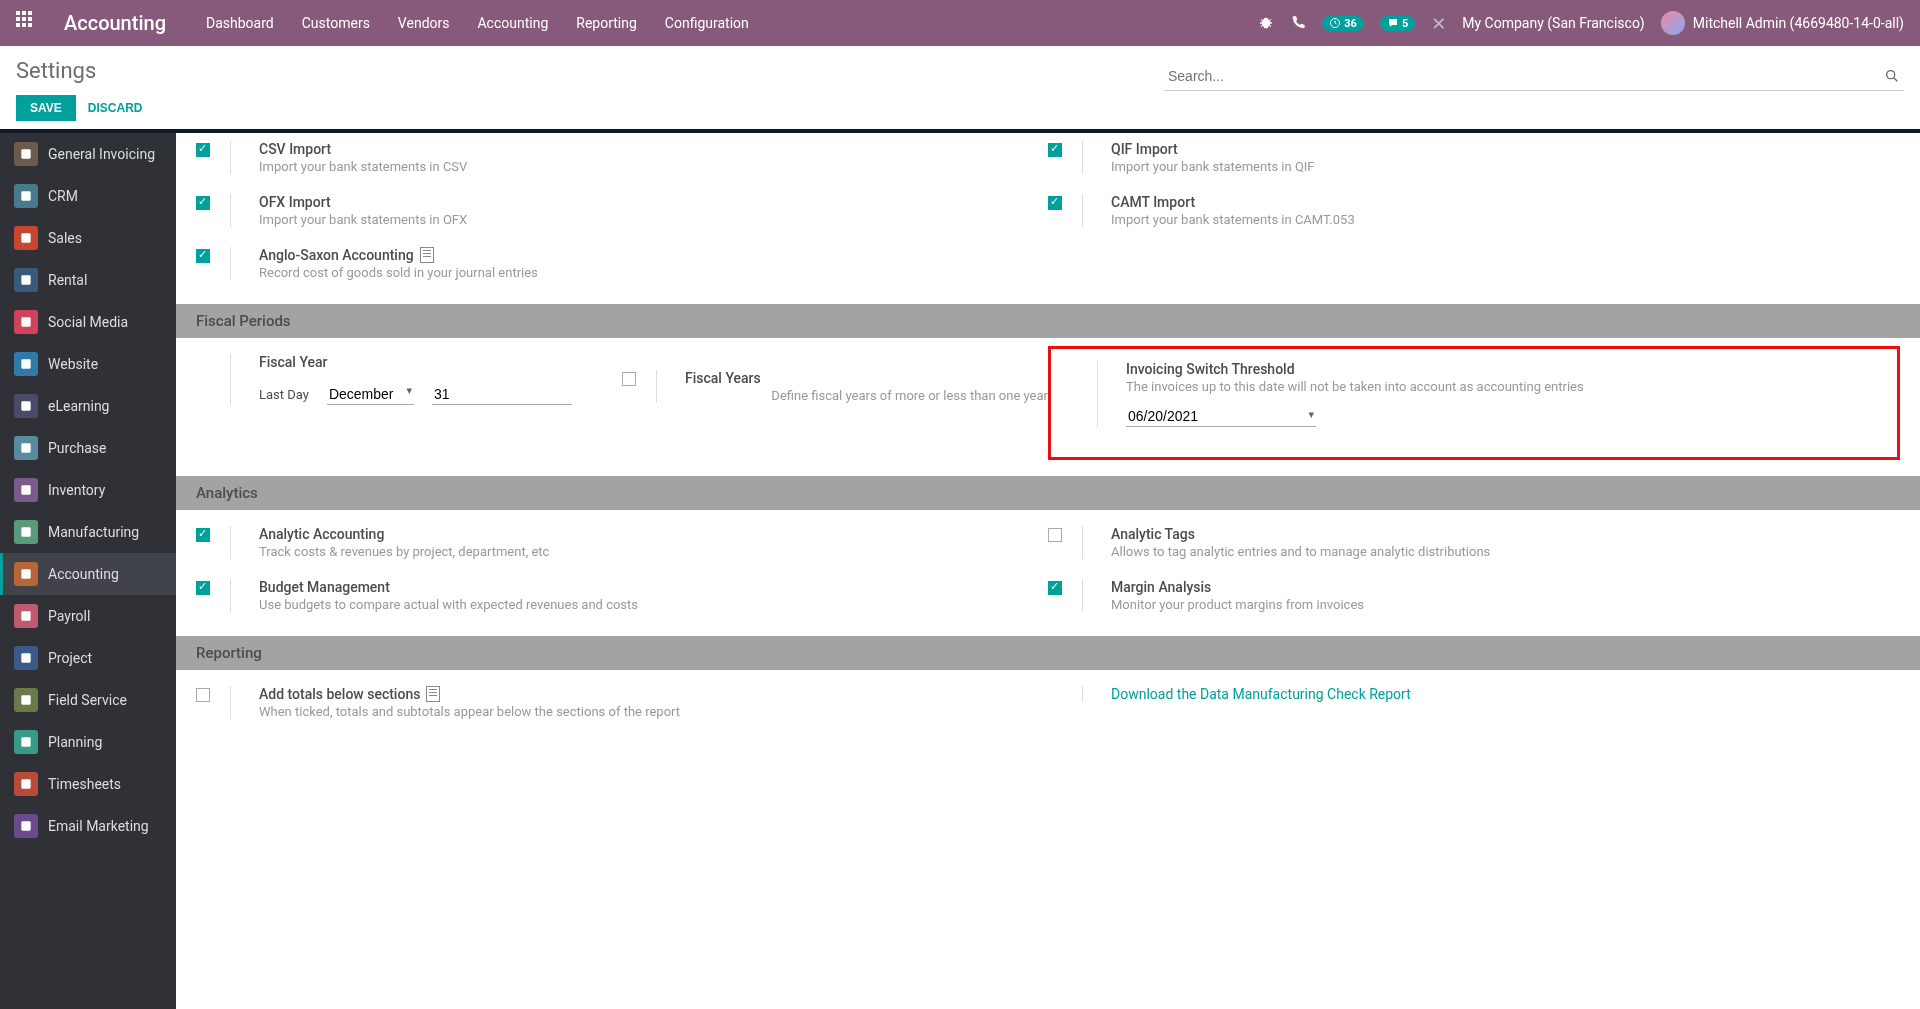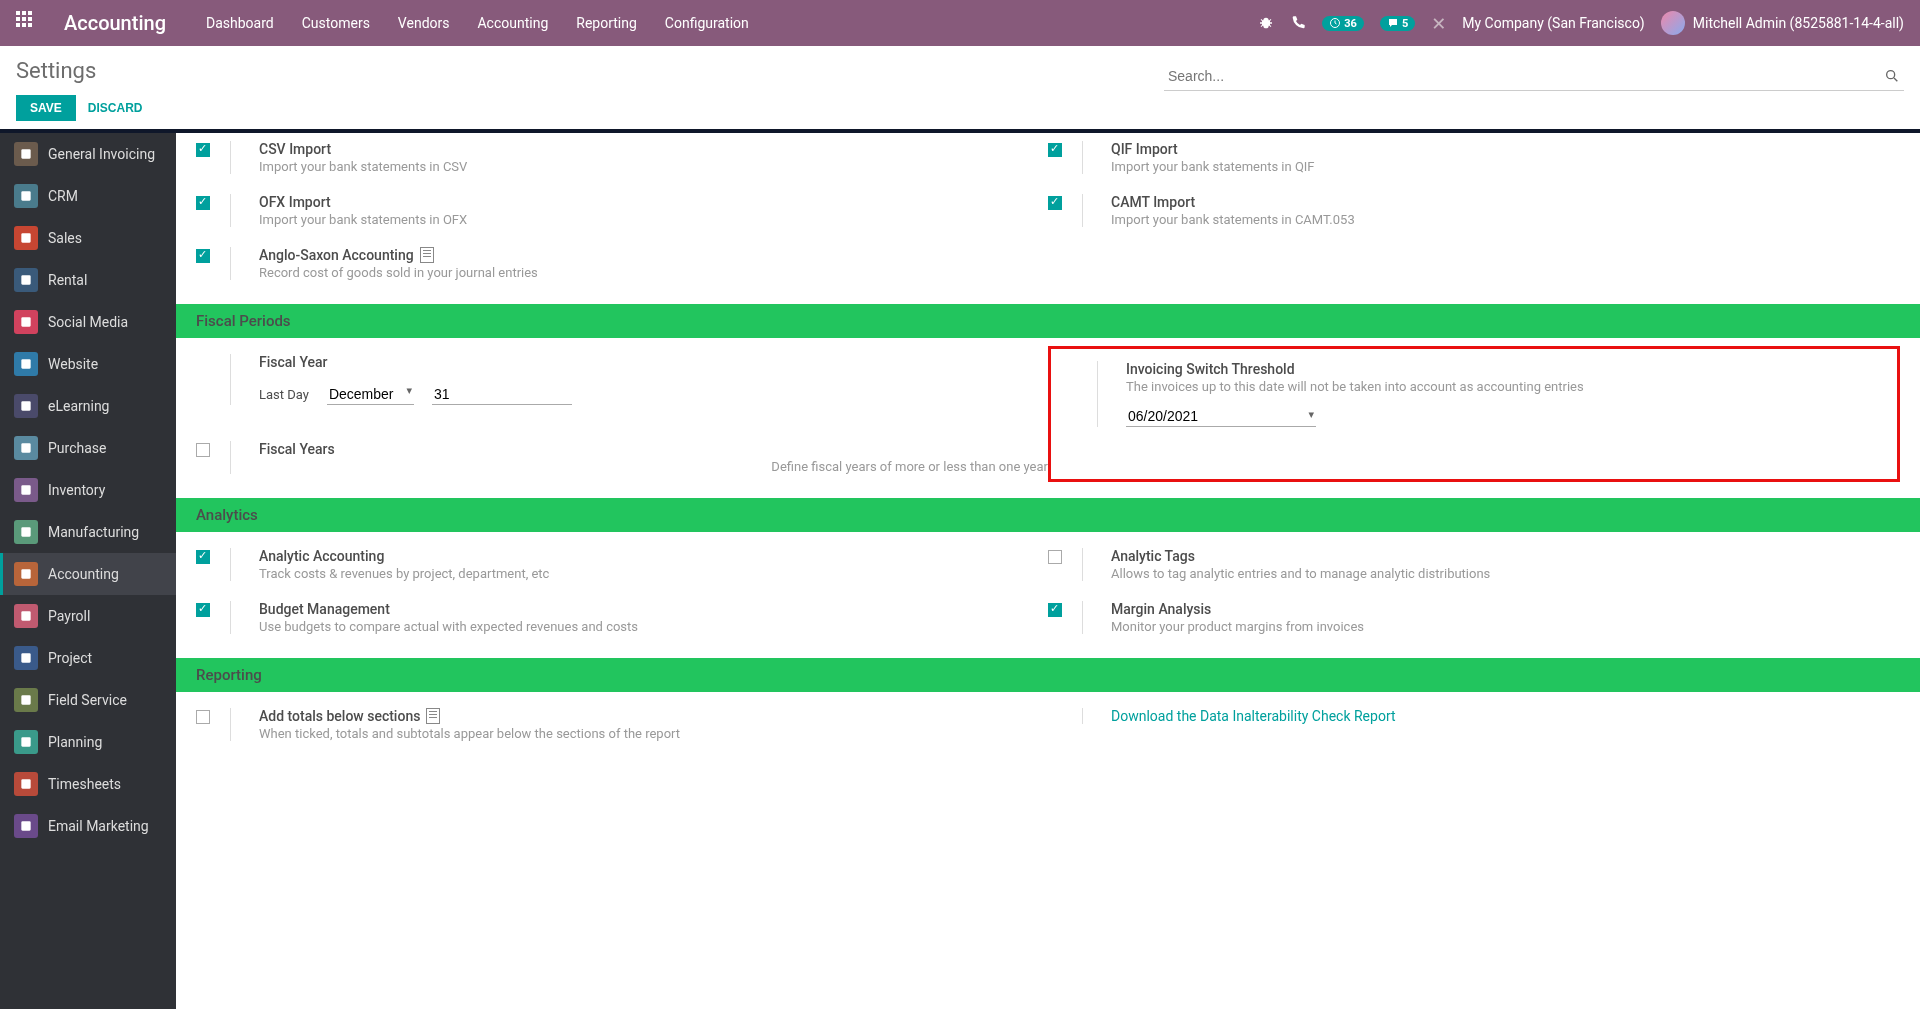--- a/index.html
+++ b/index.html
@@ -50,21 +50,21 @@
 .chk.checked { background: #00a09d; border-color: #00a09d; }
 .chk.checked::after { content: "✓"; color: #fff; font-size: 11px; position: absolute; top: -2px; left: 1px; }
 .chk-spacer { width: 34px; flex-shrink: 0; }
 .setting-body { border-left: 1px solid #ddd; padding-left: 28px; flex: 1; }
 .setting-title { font-weight: 500; color: #4c4c4c; font-size: 14px; display: flex; align-items: center; gap: 6px; }
 .setting-desc { color: #999; font-size: 13px; margin-top: 2px; }
 .doc-icon { width: 14px; height: 16px; border: 1px solid #888; position: relative; display: inline-block; }
 .doc-icon::before { content: ""; position: absolute; top: 2px; left: 2px; right: 2px; height: 1px; background: #888; box-shadow: 0 3px 0 #888, 0 6px 0 #888; }
 
 
-.section-header { background: #22c55e; padding: 8px 20px; font-weight: 500; color: #4c4c4c; font-size: 15px; margin: 12px 0 8px; }
+.section-header { background: #a3a3a3; padding: 8px 20px; font-weight: 500; color: #4c4c4c; font-size: 15px; margin: 12px 0 8px; }
 
 
 .fld-row { display: flex; align-items: center; gap: 18px; margin-top: 14px; }
 .fld-label { color: #4c4c4c; font-size: 13px; }
 .sel { border: none; border-bottom: 1px solid #aaa; font-size: 14px; padding: 2px 20px 2px 2px; background: transparent; cursor: pointer; appearance: none; position: relative; }
 .sel-wrap { position: relative; display: inline-block; }
 .sel-wrap::after { content: "▾"; position: absolute; right: 2px; top: 0; pointer-events: none; font-size: 11px; color: #666; }
 .inp { border: none; border-bottom: 1px solid #aaa; font-size: 14px; padding: 2px; width: 140px; background: transparent; }
 .date-wrap { position: relative; display:inline-block; margin-top: 12px; }
 .date-input { border: none; border-bottom: 1px solid #aaa; font-size: 14px; padding: 2px 20px 2px 2px; width: 190px; background: transparent; }
@@ -115,21 +115,21 @@
     <span class="nav-badge">
       <svg viewBox="0 0 24 24">
           <path d="M4 4h16v12H10l-4 4v-4H4z"></path>
         </svg>
       <span>5</span>
     </span>
     <span class="nav-close">✕</span>
     <span class="nav-company">My Company (San Francisco)</span>
     <span class="nav-user">
       <span class="avatar"></span>
-      <span>Mitchell Admin (8525881-14-4-all)</span>
+      <span>Mitchell Admin (4669480-14-0-all)</span>
     </span>
   </div>
 </div>
 
 <div class="cp">
   <div class="cp-left">
     <h1>Settings</h1>
     <div class="cp-buttons">
       <button class="btn-save">SAVE</button>
       <button class="btn-discard">DISCARD</button>
@@ -327,21 +327,21 @@
             <span class="doc-icon"></span>
           </div>
           <div class="setting-desc">Record cost of goods sold in your journal entries</div>
         </div>
       </div>
       <div class="setting-col"></div>
     </div>
 
     <div class="section-header">Fiscal Periods</div>
     <div class="setting-row" style="align-items: stretch;">
-      <div class="setting-col" style="flex-direction: column; gap: 20px;">
+      <div class="setting-col" style="flex-direction: row;">
         <div style="display:flex; width:100%;">
           <div class="chk-spacer"></div>
           <div class="setting-body">
             <div class="setting-title">Fiscal Year</div>
             <div class="fld-row">
               <span class="fld-label">Last Day</span>
               <span class="sel-wrap">
                 <select class="sel"><option>December</option></select>
               </span>
               <input class="inp" value="31" style="">
@@ -410,19 +410,19 @@
           <div class="setting-title">
             <span>Add totals below sections</span>
             <span class="doc-icon"></span>
           </div>
           <div class="setting-desc">When ticked, totals and subtotals appear below the sections of the report</div>
         </div>
       </div>
       <div class="setting-col">
         <div class="chk-spacer"></div>
         <div class="setting-body">
-          <span class="link">Download the Data Inalterability Check Report</span>
+          <span class="link">Download the Data Manufacturing Check Report</span>
         </div>
       </div>
     </div>
 
   </div>
 </div>
 
 </body></html>

